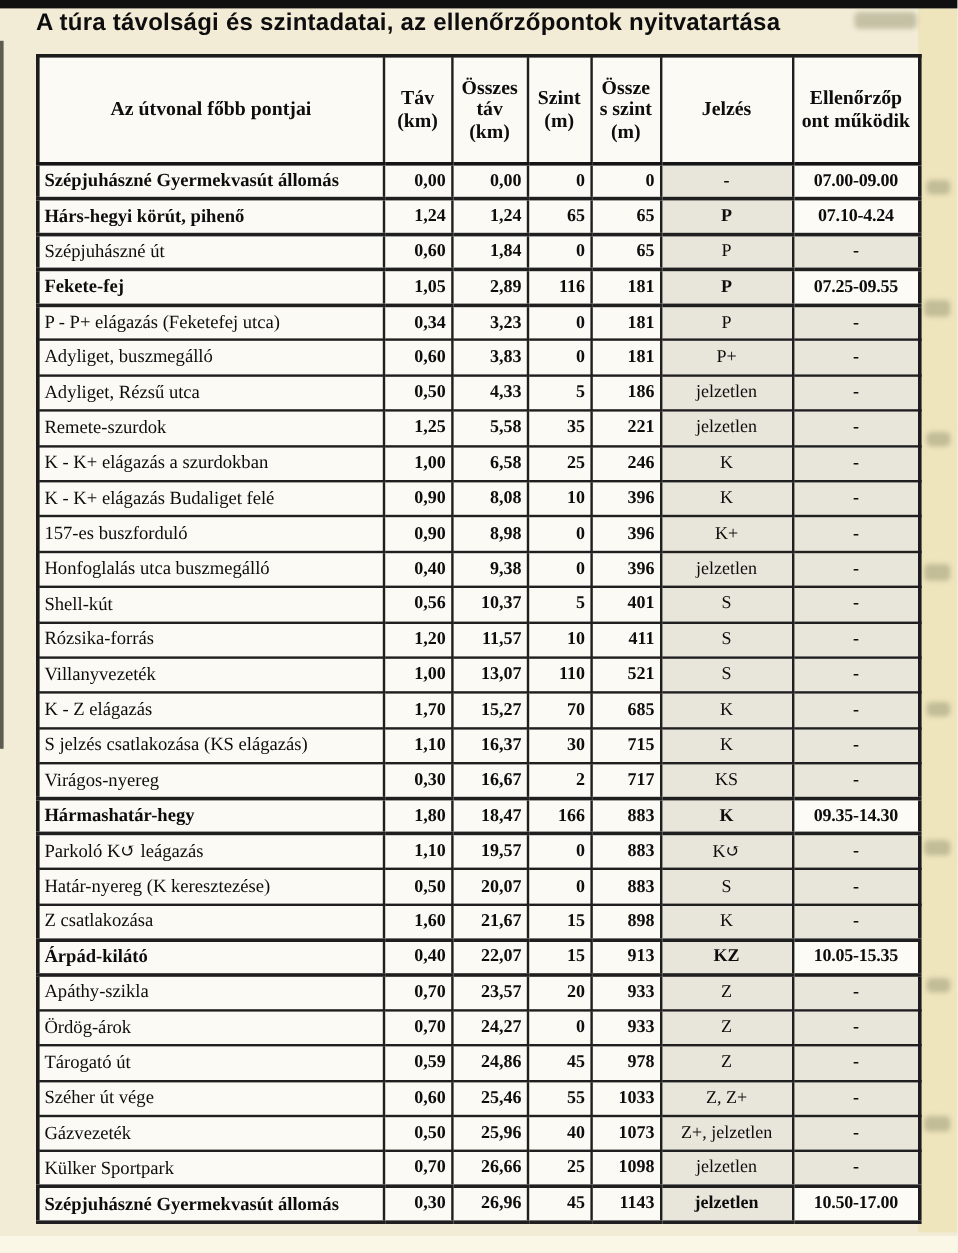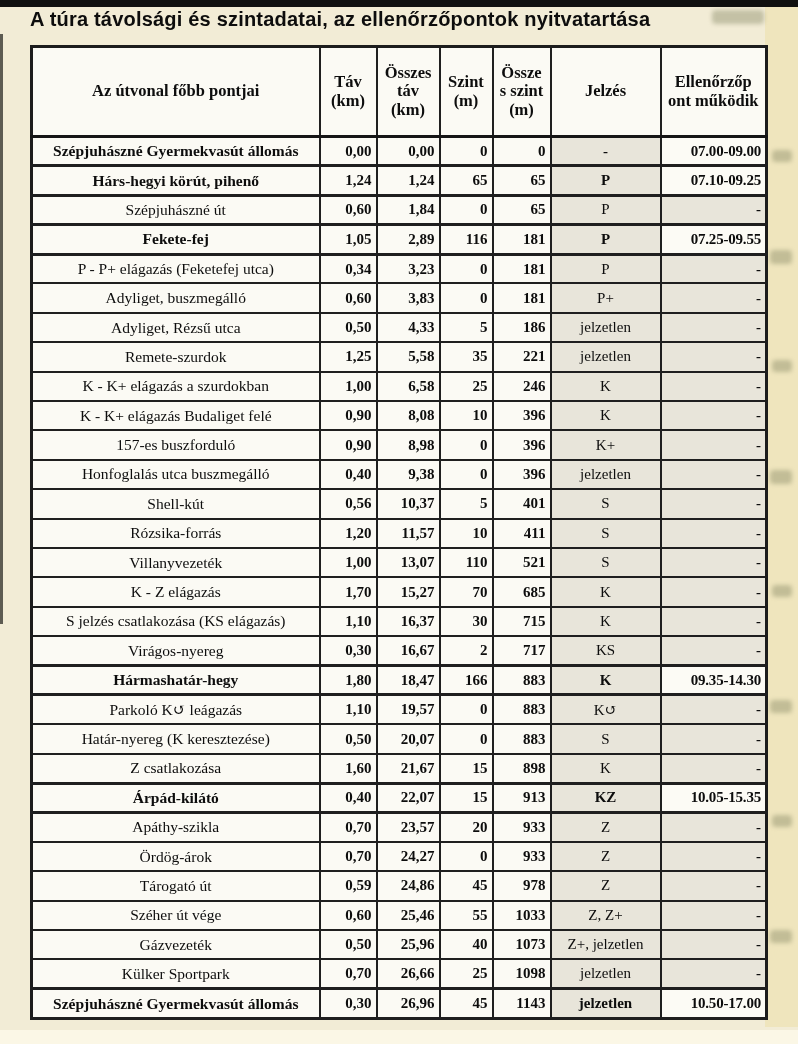--- a/index.html
+++ b/index.html
@@ -37,26 +37,26 @@
     padding:0 4px;
     overflow:hidden;white-space:nowrap;
   }
   table.tour thead tr{height:90px;}
   table.tour thead th{
     font-size:16.5px;font-weight:700;text-align:center;
     white-space:normal;line-height:1.12;
     border-bottom:3px solid #151515;vertical-align:middle;
   }
   table.tour tbody tr{height:25px;}
-  td.col-name{text-align:center;padding-left:6px;font-size:15.5px;}
+  td.col-name{text-align:left;padding-left:6px;font-size:15.5px;}
   td.col-tav,td.col-osszes_tav,td.col-szint,td.col-osszes_szint{
     text-align:right;padding-right:9px;font-weight:700;
   }
   td.col-jelzes{text-align:center;background:#e8e5da;}
-  td.col-ellenorzo{text-align:right;font-weight:700;background:#e8e5da;}
+  td.col-ellenorzo{text-align:center;font-weight:700;background:#e8e5da;}
   td.col-ellenorzo.time{background:#fcfbf5;letter-spacing:-.2px;}
   tr.bold td{font-weight:700;border-top-width:3px;border-bottom-width:3px;}
 </style>
 </head>
 <body>
 
 <div class="page">
 
   <div class="scan-right-margin"></div>
   <div class="scan-top-bar"></div>
@@ -107,21 +107,21 @@
           <td class="col-jelzes">-</td>
           <td class="col-ellenorzo time">07.00-09.00</td>
         </tr>
         <tr class="bold">
           <td class="col-name">Hárs-hegyi körút, pihenő</td>
           <td class="col-tav">1,24</td>
           <td class="col-osszes_tav">1,24</td>
           <td class="col-szint">65</td>
           <td class="col-osszes_szint">65</td>
           <td class="col-jelzes">P</td>
-          <td class="col-ellenorzo time">07.10-09.25</td>
+          <td class="col-ellenorzo time">07.10-4.24</td>
         </tr>
         <tr>
           <td class="col-name">Szépjuhászné út</td>
           <td class="col-tav">0,60</td>
           <td class="col-osszes_tav">1,84</td>
           <td class="col-szint">0</td>
           <td class="col-osszes_szint">65</td>
           <td class="col-jelzes">P</td>
           <td class="col-ellenorzo">-</td>
         </tr>

